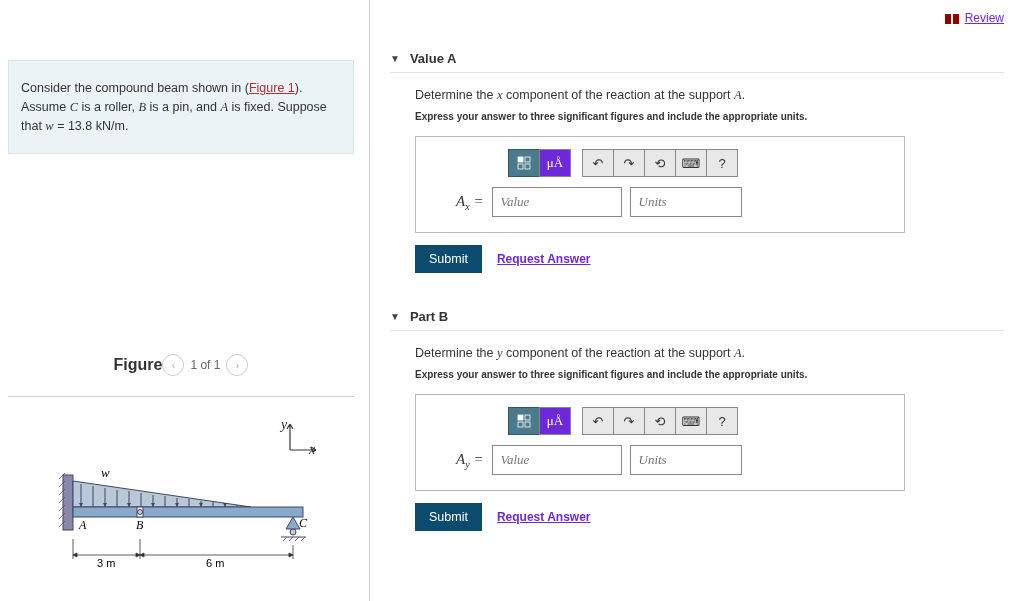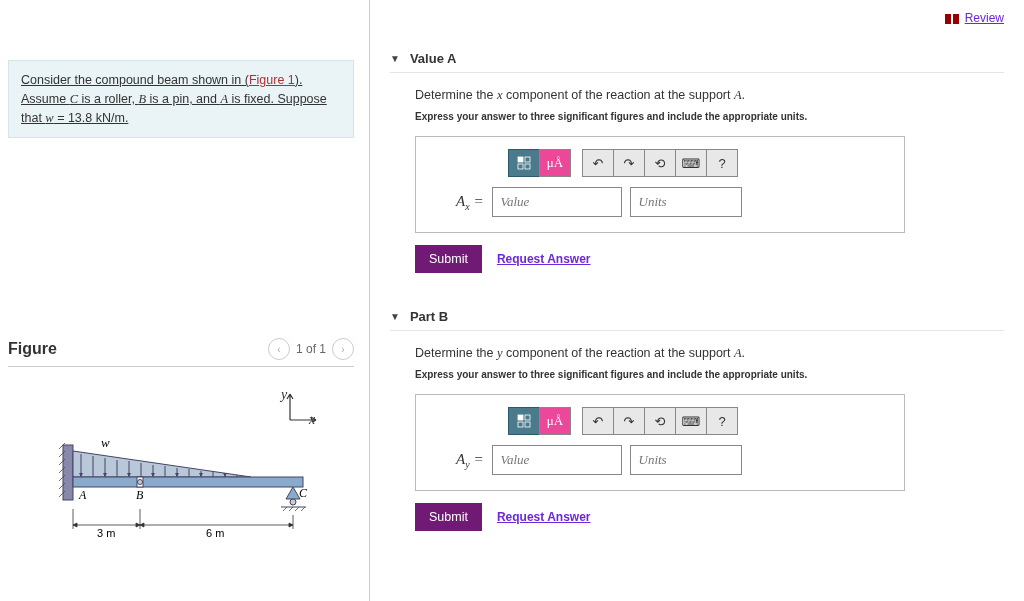--- a/index.html
+++ b/index.html
@@ -3,54 +3,54 @@
 <meta charset="utf-8">
 <style>
 * { box-sizing: border-box; margin: 0; padding: 0; }
 body { font-family: Arial, Helvetica, sans-serif; font-size: 13px; color: #333; background: #fff; width: 1024px; height: 601px; overflow: hidden; }
 .container { display: flex; height: 100%; }
 .left-col { width: 370px; padding: 10px 15px 10px 8px; border-right: 1px solid #ccc; }
 .right-col { flex: 1; padding: 10px 20px; overflow-y: auto; }
 .review-link { text-align: right; margin-bottom: 20px; }
 .review-link a { color: #6d28d9; font-size: 12px; text-decoration: underline; }
 .review-link::before { content: ""; display: inline-block; width: 14px; height: 10px; background: linear-gradient(to right, #900 0 40%, transparent 40% 60%, #900 60% 100%); margin-right: 2px; vertical-align: middle; }
-.problem-box { background: #eaf3f5; border: 1px solid #d5e5e8; padding: 10px 12px; margin-top: 50px; margin-bottom: 30px; font-size: 12.5px; line-height: 1.5; text-decoration: underline; }
+.problem-box { background: #eaf3f5; border: 1px solid #d5e5e8; padding: 18px 12px; margin-top: 50px; margin-bottom: 30px; font-size: 12.5px; line-height: 1.5; }
 .problem-box .ital { font-style: italic; font-family: 'Times New Roman', serif; }
 .figure-section { margin-top: 200px; }
-.figure-header { display: flex; align-items: center; justify-content: space-between; border-bottom: 1px solid #ccc; padding-bottom: 6px; margin-bottom: 20px; }
+.figure-header { display: flex; align-items: center; justify-content: center; border-bottom: 1px solid #ccc; padding-bottom: 20px; margin-bottom: 20px; }
 .figure-title { font-weight: bold; font-size: 16px; }
 .figure-nav { display: flex; align-items: center; gap: 6px; font-size: 12px; color: #666; }
 .nav-btn { width: 22px; height: 22px; border: 1px solid #ccc; border-radius: 50%; background: #fff; display: flex; align-items: center; justify-content: center; color: #aaa; cursor: pointer; font-size: 10px; }
 .figure-img { position: relative; width: 280px; height: 170px; margin: 0 auto; }
 .axes { position: absolute; top: 5px; right: 40px; font-style: italic; font-family: 'Times New Roman', serif; font-size: 14px; }
 .axes .y { position: absolute; left: 0; top: -5px; }
 .axes .x { position: absolute; left: 28px; top: 20px; }
 .axes svg { position: absolute; top: 0; left: 5px; }
 .beam-svg { position: absolute; top: 50px; left: 0; }
 .part { margin-bottom: 30px; }
 .part-header { display: flex; align-items: center; gap: 10px; font-weight: bold; font-size: 13px; padding: 6px 0; border-bottom: 1px solid #e5e5e5; margin-bottom: 15px; cursor: pointer; }
 .part-header .chev { font-size: 10px; color: #444; }
 .part-body { padding-left: 25px; }
 .prompt { font-size: 12.5px; margin-bottom: 8px; }
 .prompt .ital { font-style: italic; font-family: 'Times New Roman', serif; }
 .instruct { font-size: 10px; font-weight: bold; margin-bottom: 14px; }
 .answer-box { border: 1px solid #bbb; padding: 12px 20px 15px 40px; width: 490px; margin-bottom: 12px; }
 .toolbar { display: flex; gap: 0; margin-bottom: 10px; margin-left: 53px; }
 .tb-btn { width: 32px; height: 28px; border: 1px solid #888; background: #e8e8e8; display: flex; align-items: center; justify-content: center; font-size: 13px; color: #333; margin-left: -1px; cursor: pointer; }
 .tb-btn.first { background: #4a7a8c; color: #fff; border-color: #2a5a6c; }
-.tb-btn.muA { background: #ec4899; color: #fff; font-family: 'Times New Roman', serif; }
+.tb-btn.muA { background: #6d28d9; color: #fff; font-family: 'Times New Roman', serif; }
 .tb-sep { width: 12px; }
 .input-row { display: flex; align-items: center; gap: 8px; }
 .var-label { font-style: italic; font-family: 'Times New Roman', serif; font-size: 15px; }
 .var-label sub { font-size: 10px; }
 .val-input, .unit-input { border: 1px solid #888; height: 30px; padding: 0 8px; font-size: 13px; font-style: italic; color: #888; font-family: 'Times New Roman', serif; }
 .val-input { width: 130px; }
 .unit-input { width: 112px; }
 .actions { display: flex; align-items: center; gap: 15px; }
-.submit-btn { background: #701a75; color: #fff; border: none; padding: 7px 14px; font-size: 12.5px; cursor: pointer; }
+.submit-btn { background: #0c4a6e; color: #fff; border: none; padding: 7px 14px; font-size: 12.5px; cursor: pointer; }
 .req-link { color: #6d28d9; text-decoration: underline; font-size: 12px; cursor: pointer; font-weight: bold; }
 a.fig-link { color: #b03030; text-decoration: underline; }
 </style>
 </head>
 <body>
 
 <div class="container">
   <div class="left-col">
     <div class="problem-box">
       <span>Consider the compound beam shown in (</span><a href="#" class="fig-link">Figure 1</a><span>).</span>

